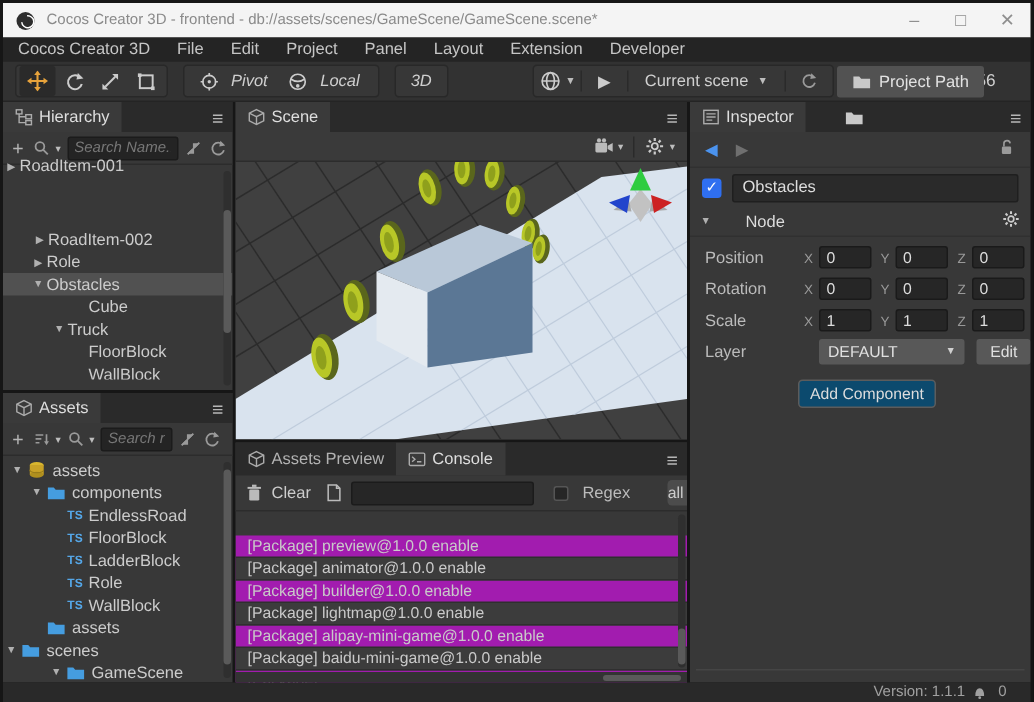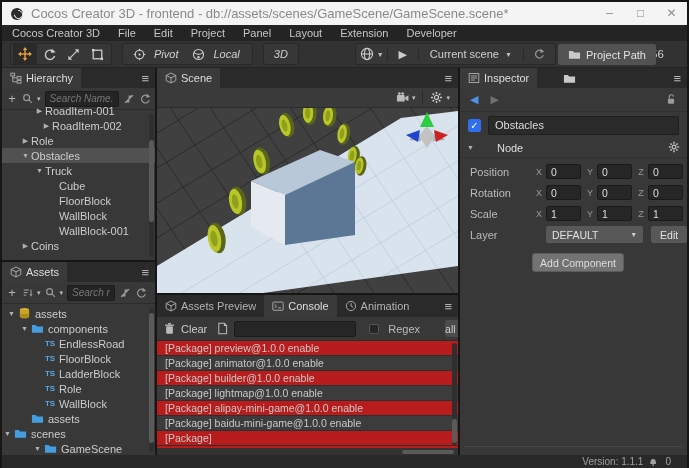--- a/index.html
+++ b/index.html
@@ -3,21 +3,21 @@
 <meta charset="utf-8">
 <style>
   *{margin:0;padding:0;box-sizing:border-box}
   html,body{width:689px;height:468px;background:#101010;font-family:"Liberation Sans",sans-serif;overflow:hidden}
   .window{position:absolute;inset:0;background:#161616}
 
   
   .titlebar{position:absolute;left:2px;top:2px;right:2px;height:23px;background:#f4f4f4;display:flex;align-items:center}
   .logo{width:12px;height:12px;margin-left:9px;border-radius:50%;background:#2d2d2d;position:relative;flex:none}
   .logo:after{content:"";position:absolute;left:2.5px;top:2.5px;width:7px;height:7px;border-radius:50%;border:1.5px solid #fff;border-left-color:transparent;transform:rotate(40deg)}
-  .title-text{color:#8a8a8a;font-size:13px;margin-left:8px;white-space:nowrap}
+  .title-text{color:#8a8a8a;font-size:10px;margin-left:8px;white-space:nowrap}
   .win-controls{margin-left:auto;display:flex}
   .win-btn{width:31px;text-align:center;color:#8f8f8f;font-size:12px;line-height:23px}
 
   
   .menubar{position:absolute;left:2px;top:25px;right:2px;height:16px;background:#242424;display:flex;align-items:center;padding-left:10px}
   .menu-item{color:#c6c6c6;font-size:11px;padding:0 9px;line-height:16px;white-space:nowrap}
   .menu-item:first-child{padding-left:0}
 
   
   .toolbar{position:absolute;left:2px;top:41px;right:2px;height:27px;background:#323232;border-bottom:1px solid #242424;display:flex;align-items:center}
@@ -62,21 +62,21 @@
   .viewport{position:absolute;left:0;right:0;top:40px;bottom:0;background:#404040}
   .viewport svg{display:block;width:100%;height:100%}
 
   
   .ctoolbar{height:24px;display:flex;align-items:center;gap:5px;padding:0 6px;background:#383838;border-bottom:1px solid #2c2c2c}
   .clear-label{color:#cccccc;font-size:11px;margin-right:4px}
   .cinput{width:122px;height:16px;background:#262626;border:1px solid #1b1b1b;border-radius:2px;outline:none;color:#ccc;font-size:10px;padding:0 4px}
   .cbox{width:10px;height:10px;background:#262626;border:1px solid #555;border-radius:2px;margin-left:8px;flex:none}
   .regex-label{color:#bbbbbb;font-size:11px;margin-left:4px}
   .pill{margin-left:20px;width:48px;height:17px;background:#4c4c4c;border-radius:3px;display:flex;align-items:center;justify-content:center;gap:16px;color:#cccccc;font-size:10.5px}
-  .logs{position:absolute;left:0;right:0;top:46px;height:107px;overflow:hidden;background:#b91c1c}
+  .logs{position:absolute;left:0;right:0;top:62px;height:107px;overflow:hidden;background:#a21caf}
   .lrow{height:15px;line-height:14px;font-size:10.5px;color:#c9c9c9;padding-left:8px;border-bottom:1px solid #2f2f2f;white-space:nowrap}
   .lrow:nth-child(even){background:#3c3c3c}
   .hsb{position:absolute;left:0;right:0;bottom:0;height:7px;background:#333}
   .hsb .hthumb{position:absolute;right:4px;bottom:1px;width:52px;height:4px;background:#5a5a5a;border-radius:2px}
 
   
   .inav{height:24px;display:flex;align-items:center;gap:12px;padding:0 10px;border-bottom:1px solid #303030}
   .nav-back{color:#4b93ee;font-size:11px}
   .nav-fwd{color:#6f6f6f;font-size:11px}
   .inav .lock{margin-left:auto}
@@ -88,21 +88,21 @@
   .node-title{color:#dddddd;font-size:11px}
   .node-hdr .gear{margin-left:auto}
   .irow{height:21px;display:flex;align-items:center;padding-left:10px}
   .ilabel{width:62px;color:#bbbbbb;font-size:11px;flex:none}
   .axis{color:#999;font-size:9px;width:14px;text-align:center;flex:none}
   .ifield{width:35px;height:15px;background:#262626;border:1px solid #1a1a1a;border-radius:2px;color:#dddddd;font-size:10.5px;padding:0 4px;outline:none;margin-right:2px;font-family:"Liberation Sans",sans-serif}
   .layer-row{height:21px;display:flex;align-items:center;padding-left:10px}
   .layer-dd{width:98px;height:17px;background:#585858;border-radius:2px;display:flex;align-items:center;color:#e0e0e0;font-size:10.5px;padding:0 6px;margin-left:14px}
   .layer-dd .caret{margin-left:auto;color:#d0d0d0}
   .edit-btn{width:36px;height:17px;background:#585858;border-radius:2px;color:#e0e0e0;font-size:10.5px;display:flex;align-items:center;justify-content:center;margin-left:8px}
-  .addc-btn{position:absolute;left:72px;top:185px;width:92px;height:19px;background:#737373;border:1px solid #5c5c5c;border-radius:3px;color:#dddddd;font-size:10.5px;display:flex;align-items:center;justify-content:center}
+  .addc-btn{position:absolute;left:72px;top:185px;width:92px;height:19px;background:#0c4a6e;border:1px solid #5c5c5c;border-radius:3px;color:#dddddd;font-size:10.5px;display:flex;align-items:center;justify-content:center}
   .insp-footline{position:absolute;left:4px;right:4px;bottom:8px;border-top:1px solid #454545}
 
   
   .statusbar{position:absolute;left:2px;right:2px;bottom:0;height:13px;background:#292929;display:flex;align-items:center;justify-content:flex-end;gap:5px;padding-right:16px}
   .status-text{color:#a0a0a0;font-size:10px}
 </style>
 </head>
 <body>
 
 <svg width="0" height="0" style="position:absolute">
@@ -365,43 +365,43 @@
             <use href="#i-collapse"></use>
           </svg>
         </span>
       <span class="tool-ic">
           <svg class="ic12" viewBox="0 0 14 14">
             <use href="#i-refresh"></use>
           </svg>
         </span>
     </div>
     <div class="tree" id="hier-tree" style="margin-top: -7px;">
-        <div class="trow" style="padding-left: 32px;">
+        <div class="trow" style="">
           <span class="arrow">▶</span>
           <span>RoadItem-001</span>
         </div>
-        <div class="trow" style="padding-left: 39px;">
+        <div class="trow" style="padding-left: 19px; margin-top: 34px;">
           <span class="arrow">▶</span>
           <span>RoadItem-002</span>
         </div>
         <div class="trow" style="padding-left: 18px;">
           <span class="arrow">▶</span>
           <span>Role</span>
         </div>
         <div class="trow sel" style="padding-left: 18px;">
           <span class="arrow">▼</span>
           <span>Obstacles</span>
         </div>
+        <div class="trow" style="padding-left: 46px;">
+          <span class="arrow"></span>
+          <span>Cube</span>
+        </div>
         <div class="trow" style="padding-left: 32px;">
           <span class="arrow">▼</span>
           <span>Truck</span>
-        </div>
-        <div class="trow" style="padding-left: 46px;">
-          <span class="arrow"></span>
-          <span>Cube</span>
         </div>
         <div class="trow" style="padding-left: 46px;">
           <span class="arrow"></span>
           <span>FloorBlock</span>
         </div>
         <div class="trow" style="padding-left: 46px;">
           <span class="arrow"></span>
           <span>WallBlock</span>
         </div>
         <div class="trow" style="padding-left: 46px;">
@@ -671,26 +671,20 @@
             <use href="#i-cube"></use>
           </svg>
           <span>Assets Preview</span>
         </span>
       <span class="tab active">
           <svg class="ic12" viewBox="0 0 14 14">
             <use href="#i-terminal"></use>
           </svg>
           <span>Console</span>
         </span>
-      <span class="tab">
-          <svg class="ic12" viewBox="0 0 14 14">
-            <use href="#i-anim"></use>
-          </svg>
-          <span>Animation</span>
-        </span>
       <span class="strip-menu">≡</span>
     </div>
     <div class="ctoolbar">
       <span class="tool-ic">
           <svg class="ic13" viewBox="0 0 14 14">
             <use href="#i-trash"></use>
           </svg>
         </span>
       <span class="clear-label">Clear</span>
       <span class="tool-ic">

